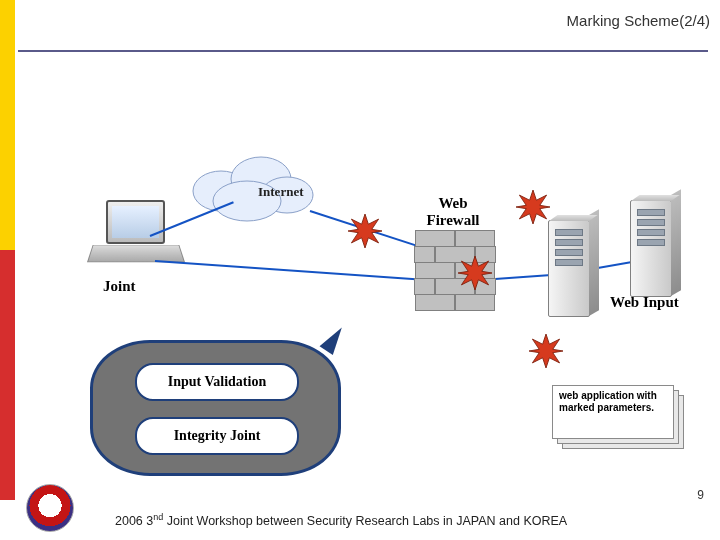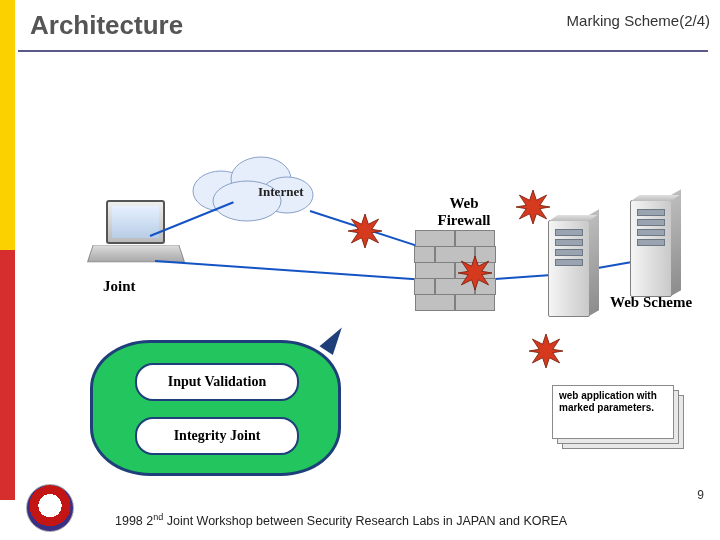--- a/index.html
+++ b/index.html
@@ -51,21 +51,21 @@
   }
   .label {
     position: absolute;
     font-family: Georgia, 'Times New Roman', serif;
     font-size: 15px;
     font-weight: bold;
     color: #000;
     text-align: center;
   }
   .label.user { left: 103px; top: 278px; }
-  .label.webfirewall { left: 424px; top: 195px; width:80px; }
+  .label.webfirewall { left: 413px; top: 195px; width:80px; }
   .label.webserver { left: 610px; top: 294px; }
   .label.internet { position:absolute; left:234px; top:184px; font-size:13px; color:#222;margin-left:24px; }
 
   
   .cloud {
     position: absolute;
     left: 182px;
     top: 145px;
     width: 142px;
     height: 78px;
@@ -113,21 +113,21 @@
   .b3{left:458px; top:256px;}
   .b4{left:529px; top:334px;}
 
   
   .bubble {
     position: absolute;
     left: 90px;
     top: 340px;
     width: 245px;
     height: 130px;
-    background: #22c55e;
+    background: #737373;
     border: 3px solid #1f3f7a;
     border-radius: 60px/48px;
   }
   .bubble::after{
     content:"";
     position:absolute;
     right:-4px; top:-18px;
     width:0;height:0;
     border-left:8px solid transparent;
     border-right:8px solid transparent;
@@ -189,21 +189,20 @@
 </head>
 <body>
 
 <div class="slide">
 
   <div class="sidebar">
     <div class="yellow"></div>
     <div class="red"></div>
   </div>
 
-  <div class="title">Architecture</div>
   <div class="scheme">Marking Scheme(2/4)</div>
   <div class="hr"></div>
 
   <div class="cloud">
     <svg viewBox="0 0 140 78">
       <g fill="#e6eefc" stroke="#8aa0c8" stroke-width="1">
         <ellipse cx="38" cy="46" rx="28" ry="20"></ellipse>
         <ellipse cx="78" cy="34" rx="30" ry="22"></ellipse>
         <ellipse cx="104" cy="50" rx="26" ry="18"></ellipse>
         <ellipse cx="64" cy="56" rx="34" ry="20"></ellipse>
@@ -245,21 +244,21 @@
       <div class="slot s2"></div>
       <div class="slot s3"></div>
       <div class="slot s4"></div>
   </div>
   <div class="tower web">
     <div class="slot s1"></div>
       <div class="slot s2"></div>
       <div class="slot s3"></div>
       <div class="slot s4"></div>
   </div>
-  <div class="label webserver">Web Scheme</div>
+  <div class="label webserver">Web Input</div>
 
   <div class="burst b1">
     <svg viewBox="0 0 40 40">
         <polygon points="20,0 24,12 36,6 28,18 40,20 28,22 36,34 24,28 20,40 16,28 4,34 12,22 0,20 12,18 4,6 16,12" fill="#d63a1e" stroke="#7a1e0b"></polygon>
       </svg>
   </div>
   <div class="burst b2">
     <svg viewBox="0 0 40 40">
         <polygon points="20,0 24,12 36,6 28,18 40,20 28,22 36,34 24,28 20,40 16,28 4,34 12,22 0,20 12,18 4,6 16,12" fill="#d63a1e" stroke="#7a1e0b"></polygon>
       </svg>
@@ -283,17 +282,17 @@
   <div class="note-stack">
     <div class="note n3"></div>
     <div class="note n2"></div>
     <div class="note n1">
       <div class="txt">web application with marked parameters.</div>
     </div>
   </div>
 
   <div class="logo"></div>
   <div class="footer-text">
-    <span>1998 2</span><sup>nd</sup><span> Joint Workshop between  Security Research Labs in JAPAN and KOREA</span>
+    <span>2006 3</span><sup>nd</sup><span> Joint Workshop between  Security Research Labs in JAPAN and KOREA</span>
   </div>
   <div class="slide-num">9</div>
 
 </div>
 
 </body></html>

